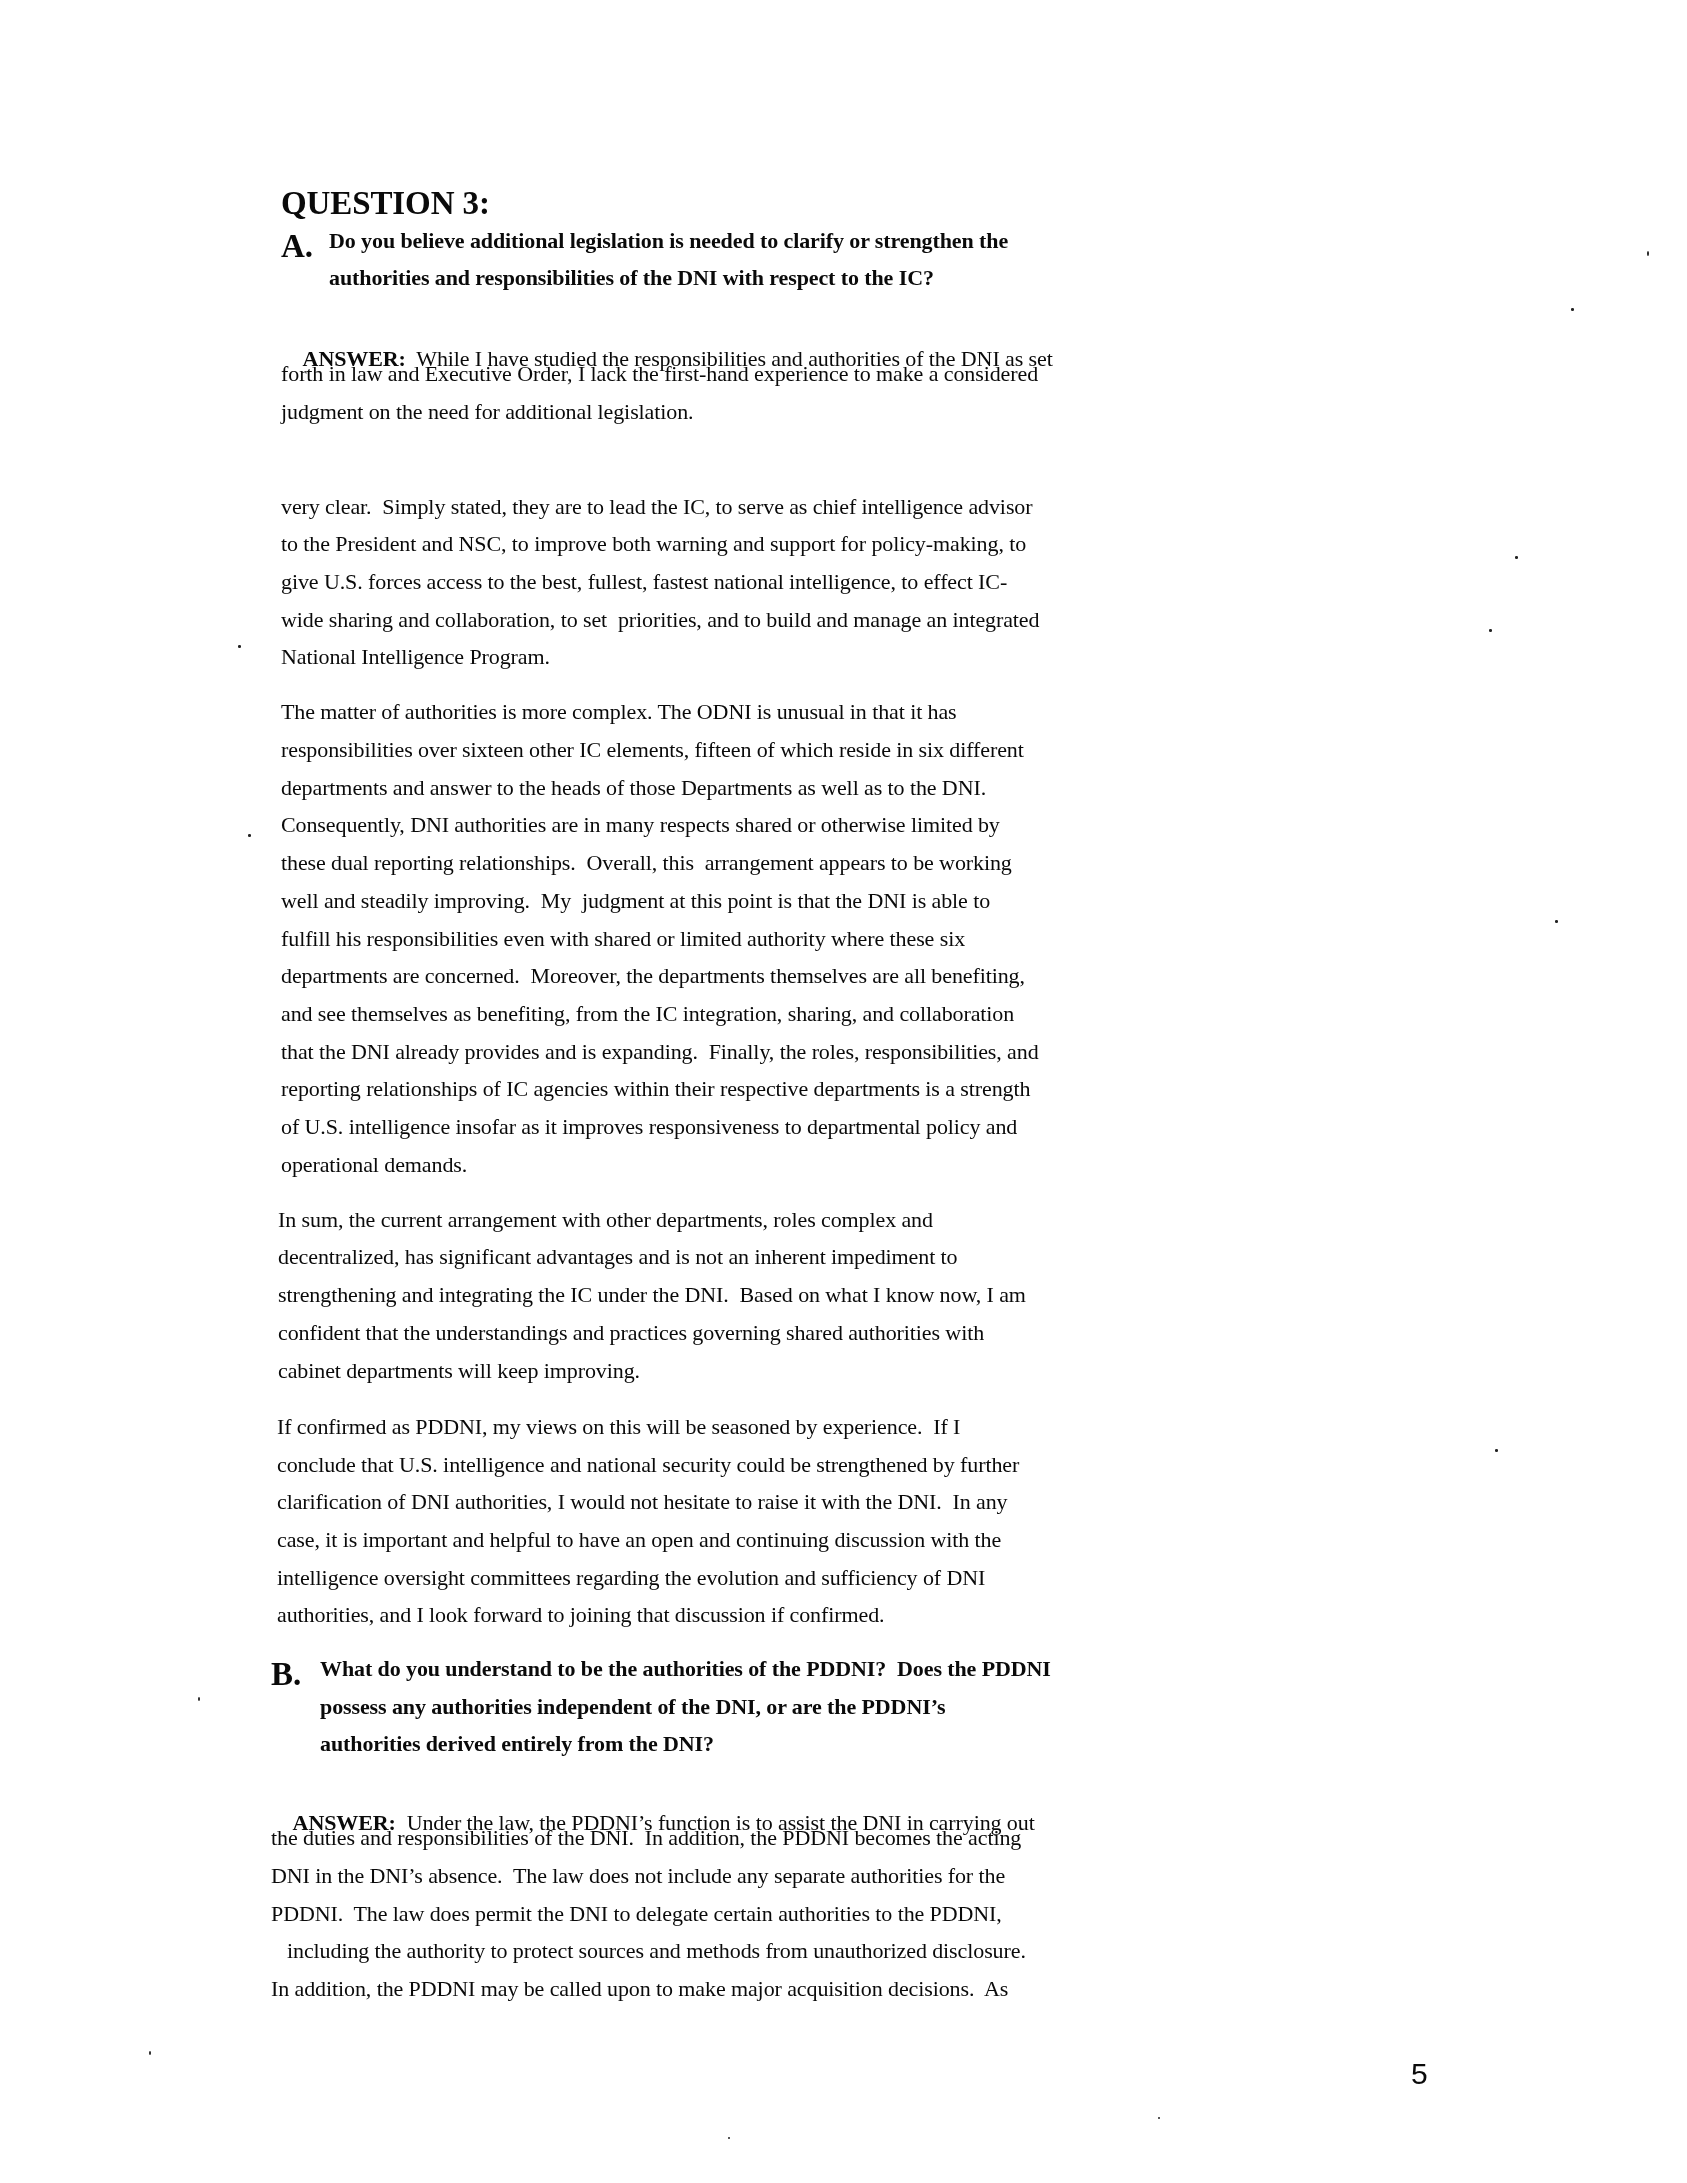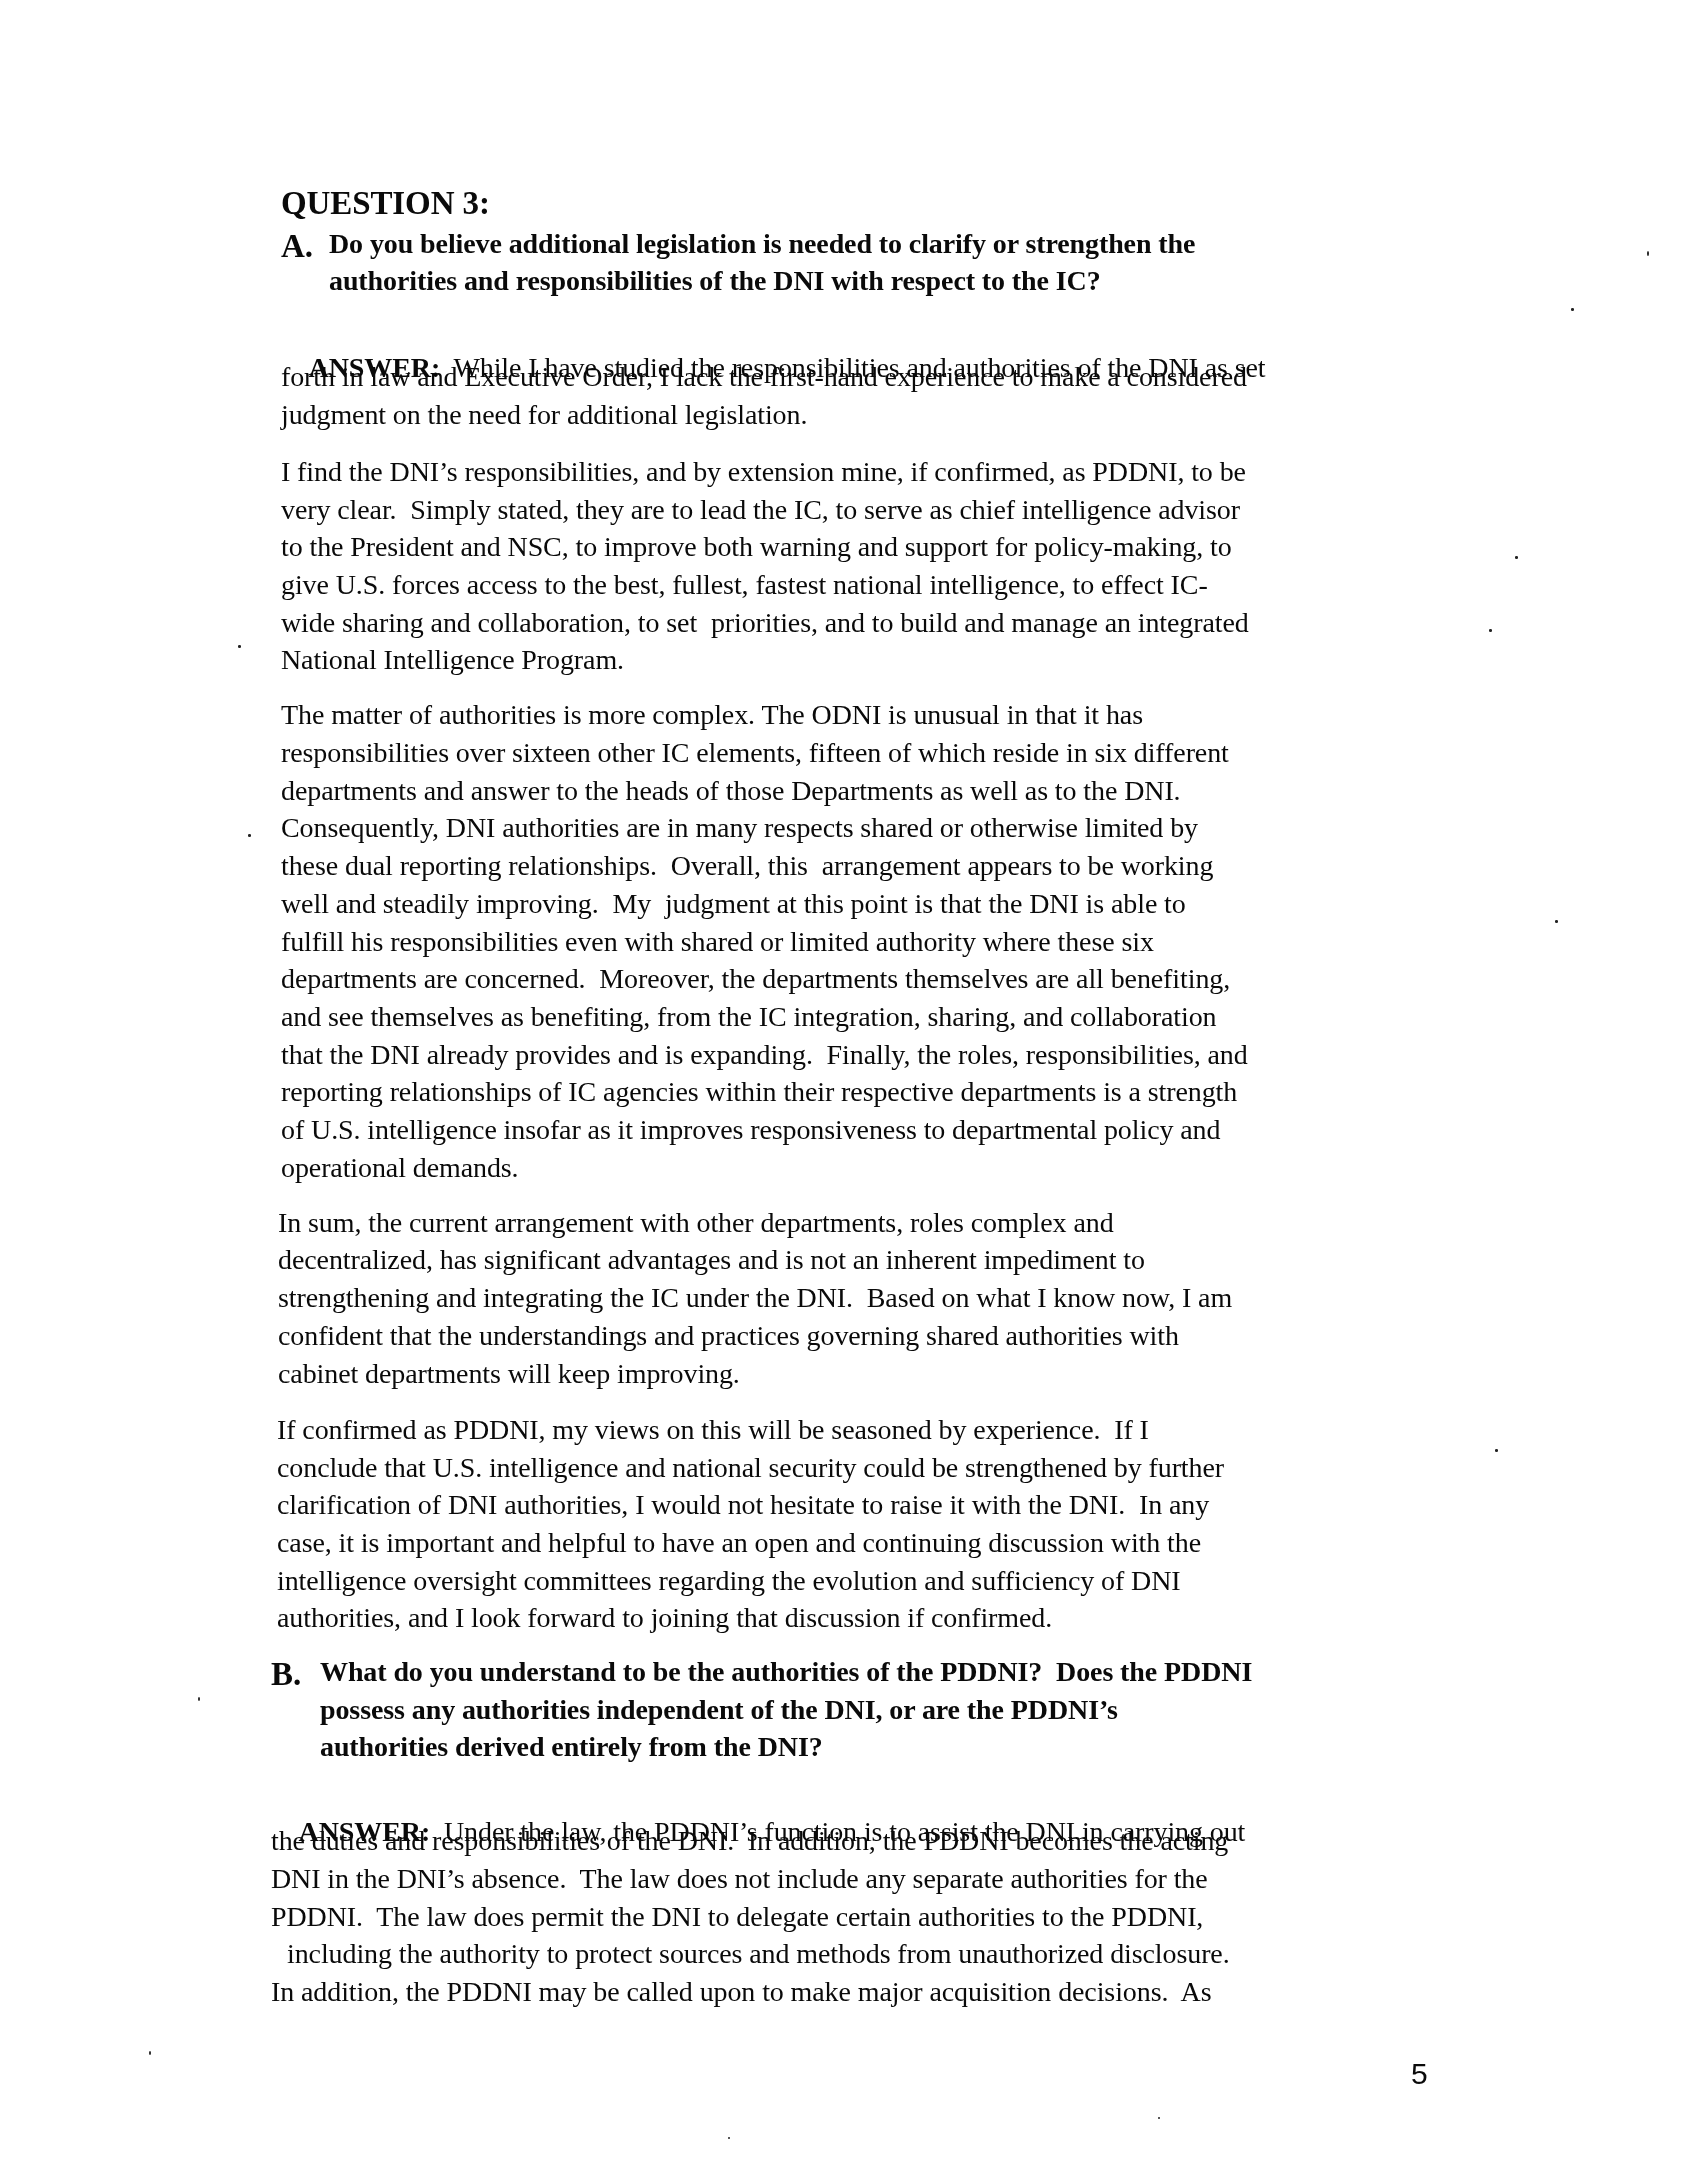--- a/index.html
+++ b/index.html
@@ -18,21 +18,21 @@
   .page {
     position: absolute;
     left: 0; top: 0;
     width: 1546px;
     height: 2183px;
     background: #ffffff;
   }
   .line {
     position: absolute;
     white-space: pre;
-    font-size: 28px;
+    font-size: 22px;
     line-height: 1;
     letter-spacing: -0.1px;
   }
   .bold { font-weight: bold; }
   .heading {
     font-size: 33px;
     font-weight: bold;
   }
   .q-label {
     position: absolute;
@@ -63,21 +63,20 @@
   <div class="q-label" style="left:281px; top:230px;">A.</div>
   <div class="line bold" style="left:329px; top:230px;">Do you believe additional legislation is needed to clarify or strengthen the</div>
   <div class="line bold" style="left:329px; top:267px;">authorities and responsibilities of the DNI with respect to the IC?</div>
 
   <div class="line" style="left:281px; top:326px;">
     <span class="ans-label">ANSWER:</span><span>  </span><span>While I have studied the responsibilities and authorities of the DNI as set</span>
   </div>
   <div class="line" style="left:281px; top:363px;">forth in law and Executive Order, I lack the first-hand experience to make a considered</div>
   <div class="line" style="left:281px; top:401px;">judgment on the need for additional legislation.</div>
 
-  <div class="line" style="left:281px; top:458px;">I find the DNI’s responsibilities, and by extension mine, if confirmed, as PDDNI, to be</div>
   <div class="line" style="left:281px; top:496px;">very clear.  Simply stated, they are to lead the IC, to serve as chief intelligence advisor</div>
   <div class="line" style="left:281px; top:533px;">to the President and NSC, to improve both warning and support for policy-making, to</div>
   <div class="line" style="left:281px; top:571px;">give U.S. forces access to the best, fullest, fastest national intelligence, to effect IC-</div>
   <div class="line" style="left:281px; top:609px;">wide sharing and collaboration, to set  priorities, and to build and manage an integrated</div>
   <div class="line" style="left:281px; top:646px;">National Intelligence Program.</div>
 
   <div class="line" style="left:281px; top:701px;">The matter of authorities is more complex. The ODNI is unusual in that it has</div>
   <div class="line" style="left:281px; top:739px;">responsibilities over sixteen other IC elements, fifteen of which reside in six different</div>
   <div class="line" style="left:281px; top:777px;">departments and answer to the heads of those Departments as well as to the DNI.</div>
   <div class="line" style="left:281px; top:814px;">Consequently, DNI authorities are in many respects shared or otherwise limited by</div>

